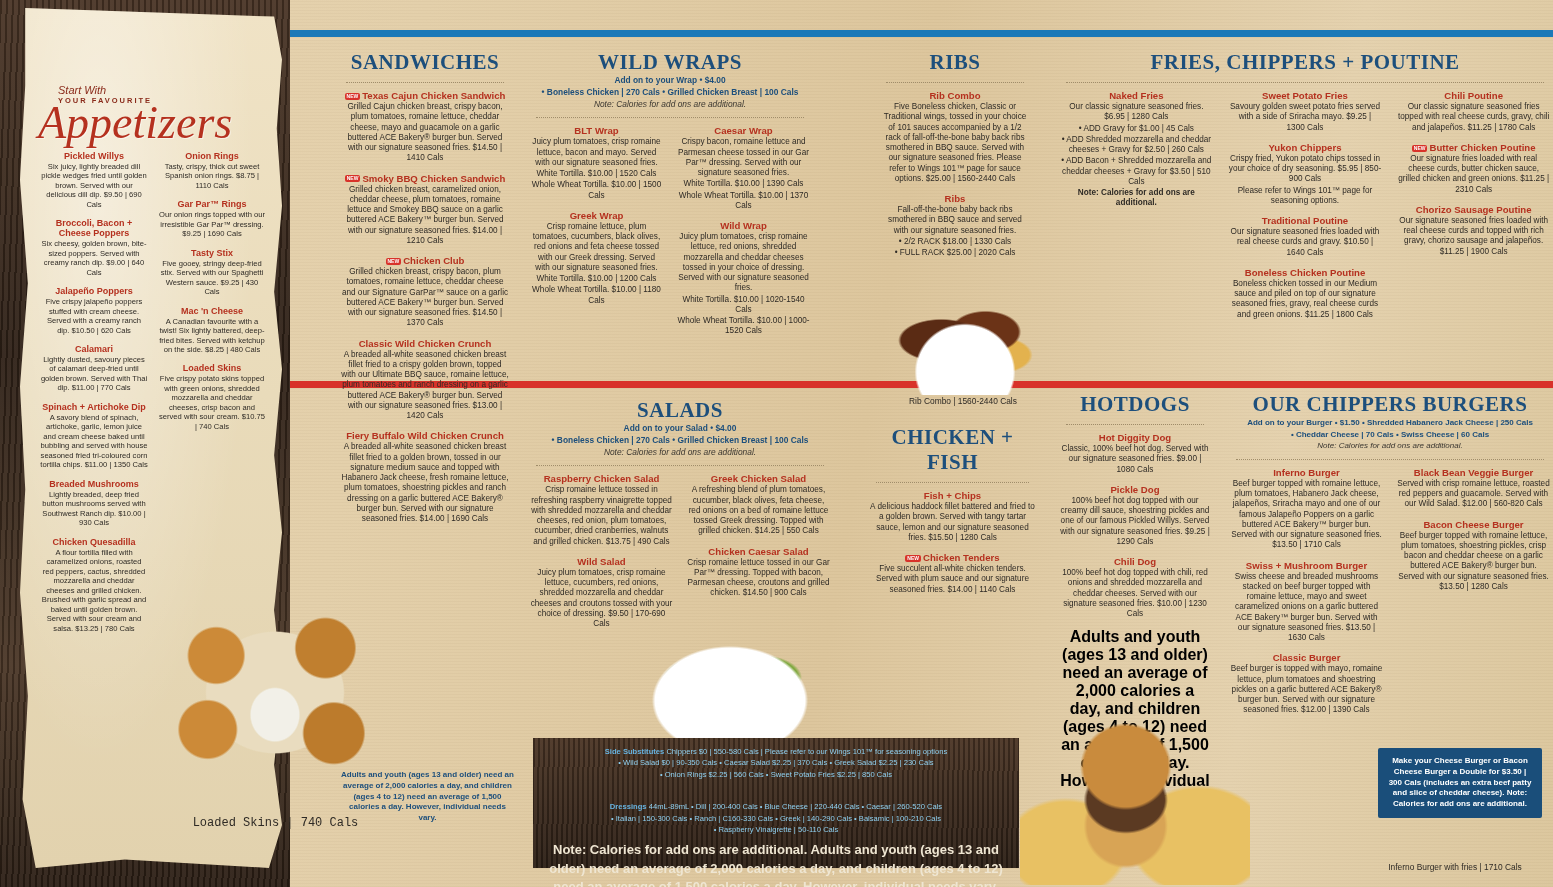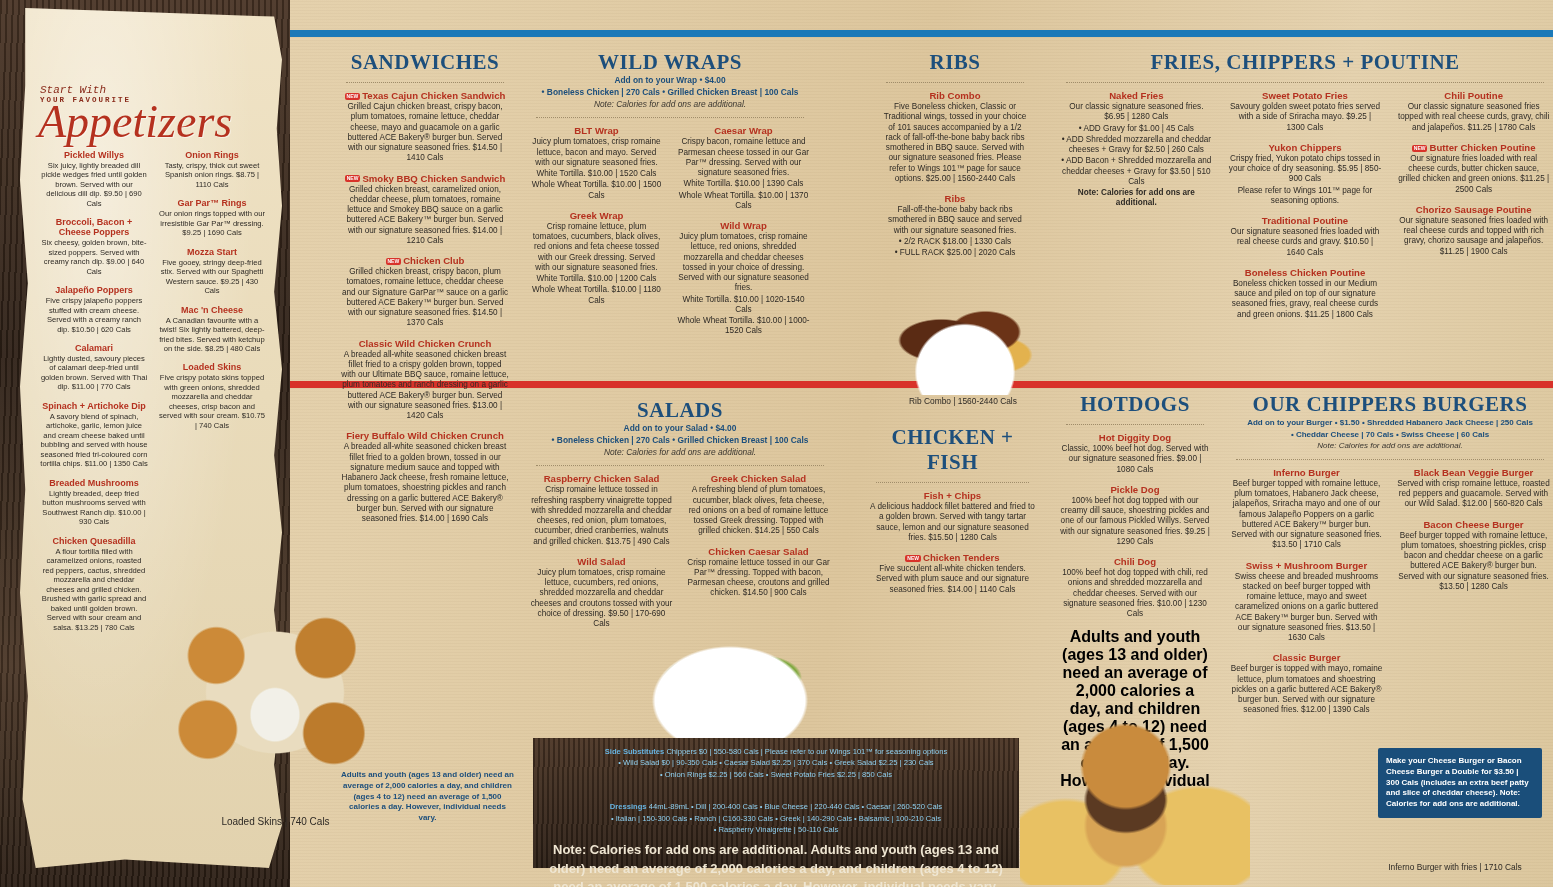--- a/index.html
+++ b/index.html
@@ -48,21 +48,21 @@
   .thin-rule { border-top:1px dotted #a08d6a; margin:7px 6px; }
   .addon { text-align:center; color:#1d4f7c; font-size:8.4px; font-weight:bold; line-height:1.4; }
   .addon .note { color:#3a3630; font-weight:normal; font-style:italic; }
   .newbadge {
     display:inline-block; background:#d8322a; color:#fff; font-size:5px; font-weight:bold;
     padding:1px 2px; border-radius:2px; vertical-align:middle; margin-right:2px; line-height:1;
   }
 
   
   .appetizers { position:absolute; left:40px; top:84px; width:226px; }
-  .startwith { color:#8a2b1b; font-family:Liberation Mono, monospace; font-size:11px; font-style:italic; }
+  .startwith { color:#8a2b1b; font-family:Liberation Sans, sans-serif; font-size:11px; font-style:italic;margin-left:18px; }
   .startwith b { display:block; font-size:7.5px; letter-spacing:2px; font-style:normal; color:#8a2b1b; }
   .apptitle {
     font-family:"Liberation Serif", serif; font-style:italic; font-weight:normal;
     font-size:46px; color:#b5311f; line-height:.95; margin:-4px 0 2px -2px;
     text-shadow:1px 1px 0 rgba(255,255,255,.5);
   }
   .app-cols { display:flex; gap:10px; margin-top:6px; }
   .app-cols > div { flex:1; }
   .app-cols .item .nm { font-size:9px; }
   .app-cols .item .ds { font-size:7.6px; }
@@ -70,21 +70,21 @@
     position:absolute; left:170px; top:600px; width:210px; height:185px;
     background:
       radial-gradient(ellipse at 50% 62%, #f2f0e8 0 16%, rgba(242,240,232,0) 17%),
       radial-gradient(circle at 22% 30%, #c98a3c 0 13%, rgba(0,0,0,0) 14%),
       radial-gradient(circle at 74% 26%, #bd7f33 0 14%, rgba(0,0,0,0) 15%),
       radial-gradient(circle at 18% 70%, #c98a3c 0 13%, rgba(0,0,0,0) 14%),
       radial-gradient(circle at 78% 72%, #b97b30 0 14%, rgba(0,0,0,0) 15%),
       radial-gradient(ellipse at 50% 50%, #e8dcc0 0 46%, rgba(0,0,0,0) 47%);
     filter:saturate(1.05);
   }
-  .loadedcap { position:absolute; left:168px; top:816px; width:215px; text-align:center; font-size:10px; color:#2e2a25; }
+  .loadedcap { position:absolute; left:168px; top:816px; width:215px; text-align:center; font-size:12px; color:#2e2a25;font-family:Liberation Mono, monospace; }
 
   
   .col { position:absolute; }
 
   
   .c-sand { left:340px; top:50px; width:170px; }
   
   .c-wraps { left:530px; top:50px; width:280px; }
   .wrap-2col { display:flex; gap:14px; }
   .wrap-2col > div { flex:1; }
@@ -151,21 +151,21 @@
   .subs .hdr { color:#67b3e0; font-weight:bold; }
   .subs .amt { color:#8fd0f0; }
   .subs .note { font-size:13px; margin-top:6px; text-align:center; font-weight:bold; line-height:1.4; }
 
   .kidsnote {
     position:absolute; left:340px; top:770px; width:175px; text-align:center;
     font-size:8px; font-weight:bold; color:#1d4f7c; line-height:1.35;
   }
   .doublebox {
     position:absolute; left:1378px; top:748px; width:164px;
-    background:#1a4e7a; color:#fff; padding:8px 8px; text-align:left;
+    background:#1a4e7a; color:#fff; padding:8px 8px; text-align:center;
     font-size:8px; line-height:1.35; font-weight:bold; border-radius:2px;
   }
   .addon-line { text-align:center; font-size:8px; color:#1d4f7c; font-weight:bold; line-height:1.45; margin-bottom:6px;}
   .addon-line .it { color:#3a3630; font-style:italic; font-weight:normal; }
 </style>
 </head>
 <body>
 
 <div class="page">
 
@@ -214,21 +214,21 @@
       <div>
         <div class="item">
             <div class="nm">Onion Rings</div>
             <div class="ds">Tasty, crispy, thick cut sweet Spanish onion rings. $8.75 | 1110 Cals</div>
           </div>
         <div class="item">
             <div class="nm">Gar Par™ Rings</div>
             <div class="ds">Our onion rings topped with our irresistible Gar Par™ dressing. $9.25 | 1690 Cals</div>
           </div>
         <div class="item">
-            <div class="nm">Mozza Start</div>
+            <div class="nm">Tasty Stix</div>
             <div class="ds">Five gooey, stringy deep-fried stix. Served with our Spaghetti Western sauce. $9.25 | 430 Cals</div>
           </div>
         <div class="item">
             <div class="nm">Mac 'n Cheese</div>
             <div class="ds">A Canadian favourite with a twist! Six lightly battered, deep-fried bites. Served with ketchup on the side. $8.25 | 480 Cals</div>
           </div>
         <div class="item">
             <div class="nm">Loaded Skins</div>
             <div class="ds">Five crispy potato skins topped with green onions, shredded mozzarella and cheddar cheeses, crisp bacon and served with sour cream. $10.75 | 740 Cals</div>
           </div>
@@ -354,21 +354,21 @@
             <div class="ds">Boneless chicken tossed in our Medium sauce and piled on top of our signature seasoned fries, gravy, real cheese curds and green onions. $11.25 | 1800 Cals</div>
           </div>
       </div>
       <div>
         <div class="item">
             <div class="nm">Chili Poutine</div>
             <div class="ds">Our classic signature seasoned fries topped with real cheese curds, gravy, chili and jalapeños. $11.25 | 1780 Cals</div>
           </div>
         <div class="item">
             <div class="nm"><span class="newbadge">NEW</span><span>Butter Chicken Poutine</span></div>
-            <div class="ds">Our signature fries loaded with real cheese curds, butter chicken sauce, grilled chicken and green onions. $11.25 | 2500 Cals</div>
+            <div class="ds">Our signature fries loaded with real cheese curds, butter chicken sauce, grilled chicken and green onions. $11.25 | 2310 Cals</div>
           </div>
         <div class="item">
             <div class="nm">Chorizo Sausage Poutine</div>
             <div class="ds">Our signature seasoned fries loaded with real cheese curds and topped with rich gravy, chorizo sausage and jalapeños. $11.25 | 1900 Cals</div>
           </div>
       </div>
     </div>
   </div>
 
   <div class="col c-salads">

